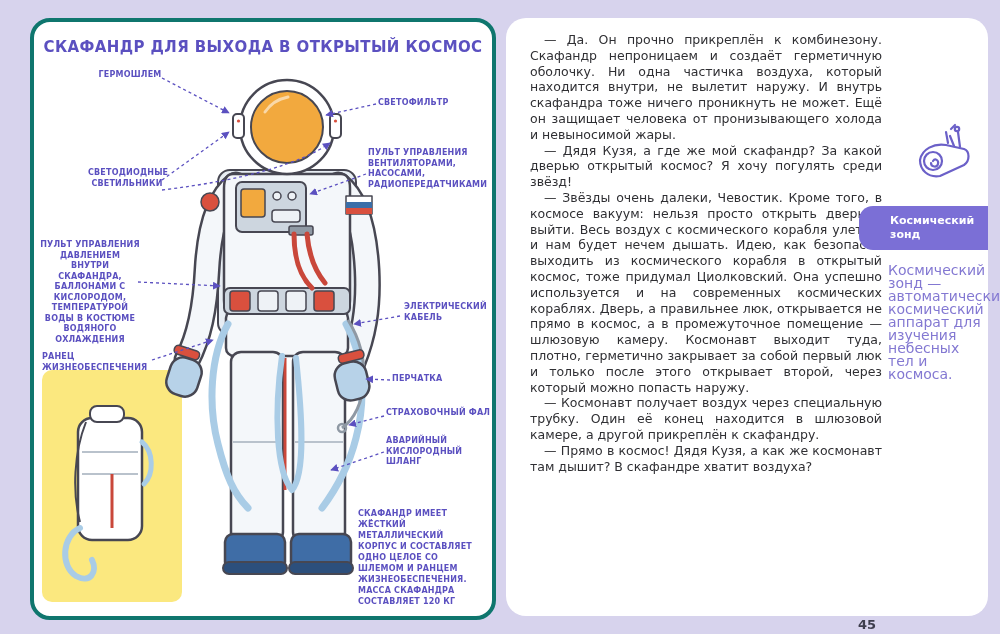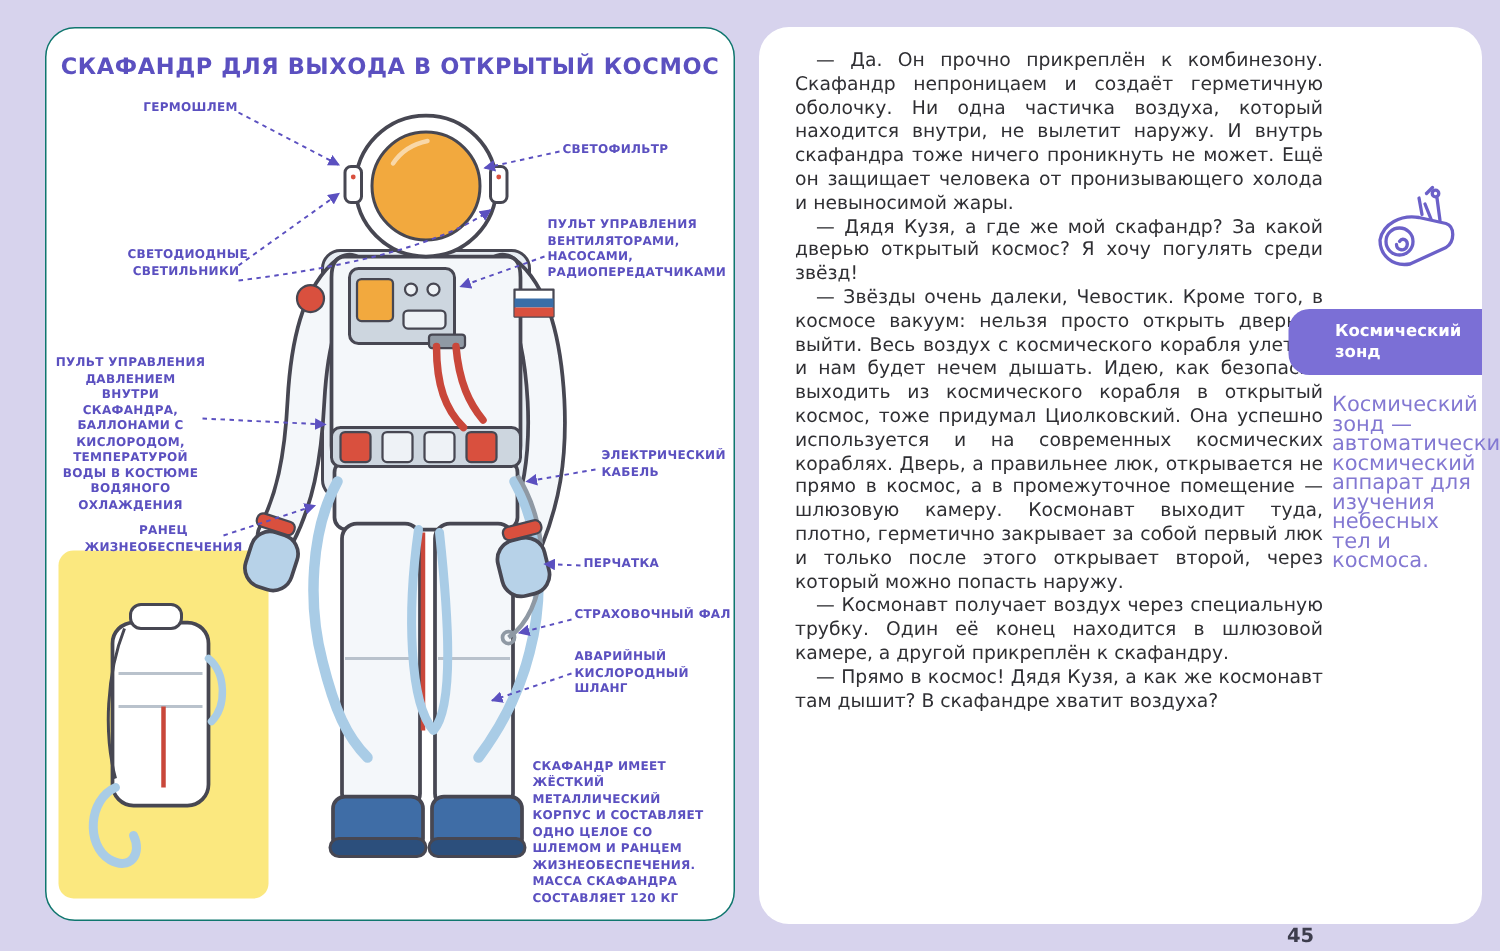--- a/index.html
+++ b/index.html
@@ -4,21 +4,21 @@
 <style>
   html,body { margin:0; padding:0; }
   .stage {
     position:relative; width:1000px; height:634px;
     background:#d7d3ed; overflow:hidden;
     font-family:"DejaVu Sans","Liberation Sans",sans-serif;
   }
   
   .left-page {
     position:absolute; left:30px; top:18px; width:458px; height:594px;
-    background:#ffffff; border:1px solid #0f766e; border-radius:20px;
+    background:#ffffff; border:4px solid #0f766e; border-radius:20px;
   }
   .page-title {
     position:absolute; top:16px; left:0; right:0; text-align:center;
     font-size:15px; font-weight:bold; color:#5b50c0; letter-spacing:.4px;
   }
   .lbl {
     position:absolute; color:#5b50c0; font-size:8px; font-weight:bold;
     line-height:10.5px; letter-spacing:.2px; text-transform:uppercase;
   }
   .note { font-size:8px; line-height:11px; }
@@ -164,21 +164,21 @@
 
     <div class="lbl" style="left:58px;top:48px;width:76px;text-align:center;">ГЕРМОШЛЕМ</div>
     <div class="lbl" style="left:344px;top:76px;width:72px;">СВЕТОФИЛЬТР</div>
     <div class="lbl" style="left:54px;top:146px;width:78px;text-align:center;">СВЕТОДИОДНЫЕ СВЕТИЛЬНИКИ</div>
     <div class="lbl" style="left:334px;top:126px;width:120px;">ПУЛЬТ УПРАВЛЕНИЯ ВЕНТИЛЯТОРАМИ, НАСОСАМИ, РАДИОПЕРЕДАТЧИКАМИ</div>
     <div class="lbl" style="left:6px;top:218px;width:100px;text-align:center;">ПУЛЬТ УПРАВЛЕНИЯ ДАВЛЕНИЕМ ВНУТРИ СКАФАНДРА, БАЛЛОНАМИ С КИСЛОРОДОМ, ТЕМПЕРАТУРОЙ ВОДЫ В КОСТЮМЕ ВОДЯНОГО ОХЛАЖДЕНИЯ</div>
     <div class="lbl" style="left:370px;top:280px;width:76px;">ЭЛЕКТРИЧЕСКИЙ КАБЕЛЬ</div>
     <div class="lbl" style="left:358px;top:352px;width:60px;">ПЕРЧАТКА</div>
     <div class="lbl" style="left:352px;top:386px;width:110px;">СТРАХОВОЧНЫЙ ФАЛ</div>
     <div class="lbl" style="left:352px;top:414px;width:84px;">АВАРИЙНЫЙ КИСЛОРОДНЫЙ ШЛАНГ</div>
-    <div class="lbl" style="left:8px;top:330px;width:140px;text-align:center;">РАНЕЦ ЖИЗНЕОБЕСПЕЧЕНИЯ</div>
+    <div class="lbl" style="left:8px;top:330px;width:140px;">РАНЕЦ ЖИЗНЕОБЕСПЕЧЕНИЯ</div>
 
     <div class="lbl note" style="left:324px;top:486px;width:126px;">СКАФАНДР ИМЕЕТ ЖЁСТКИЙ МЕТАЛЛИЧЕСКИЙ КОРПУС И СОСТАВЛЯЕТ ОДНО ЦЕЛОЕ СО ШЛЕМОМ И РАНЦЕМ ЖИЗНЕОБЕСПЕЧЕНИЯ. МАССА СКАФАНДРА СОСТАВЛЯЕТ 120 КГ</div>
   </div>
 
   <div class="right-page">
     <div class="text-col">
       <p class="para">— Да. Он прочно прикреплён к комбинезону. Скафандр непроницаем и создаёт герметичную оболочку. Ни одна частичка воздуха, который находится внутри, не вылетит наружу. И внутрь скафандра тоже ничего проникнуть не может. Ещё он защищает человека от пронизывающего холода и невыносимой жары.</p>
       <p class="para">— Дядя Кузя, а где же мой скафандр? За какой дверью открытый космос? Я хочу погулять среди звёзд!</p>
       <p class="para">— Звёзды очень далеки, Чевостик. Кроме того, в космосе вакуум: нельзя просто открыть дверь и выйти. Весь воздух с космического корабля улетит, и нам будет нечем дышать. Идею, как безопасно выходить из космического корабля в открытый космос, тоже придумал Циолковский. Она успешно используется и на современных космических кораблях. Дверь, а правильнее люк, открывается не прямо в космос, а в промежуточное помещение — шлюзовую камеру. Космонавт выходит туда, плотно, герметично закрывает за собой первый люк и только после этого открывает второй, через который можно попасть наружу.</p>
       <p class="para">— Космонавт получает воздух через специальную трубку. Один её конец находится в шлюзовой камере, а другой прикреплён к скафандру.</p>

